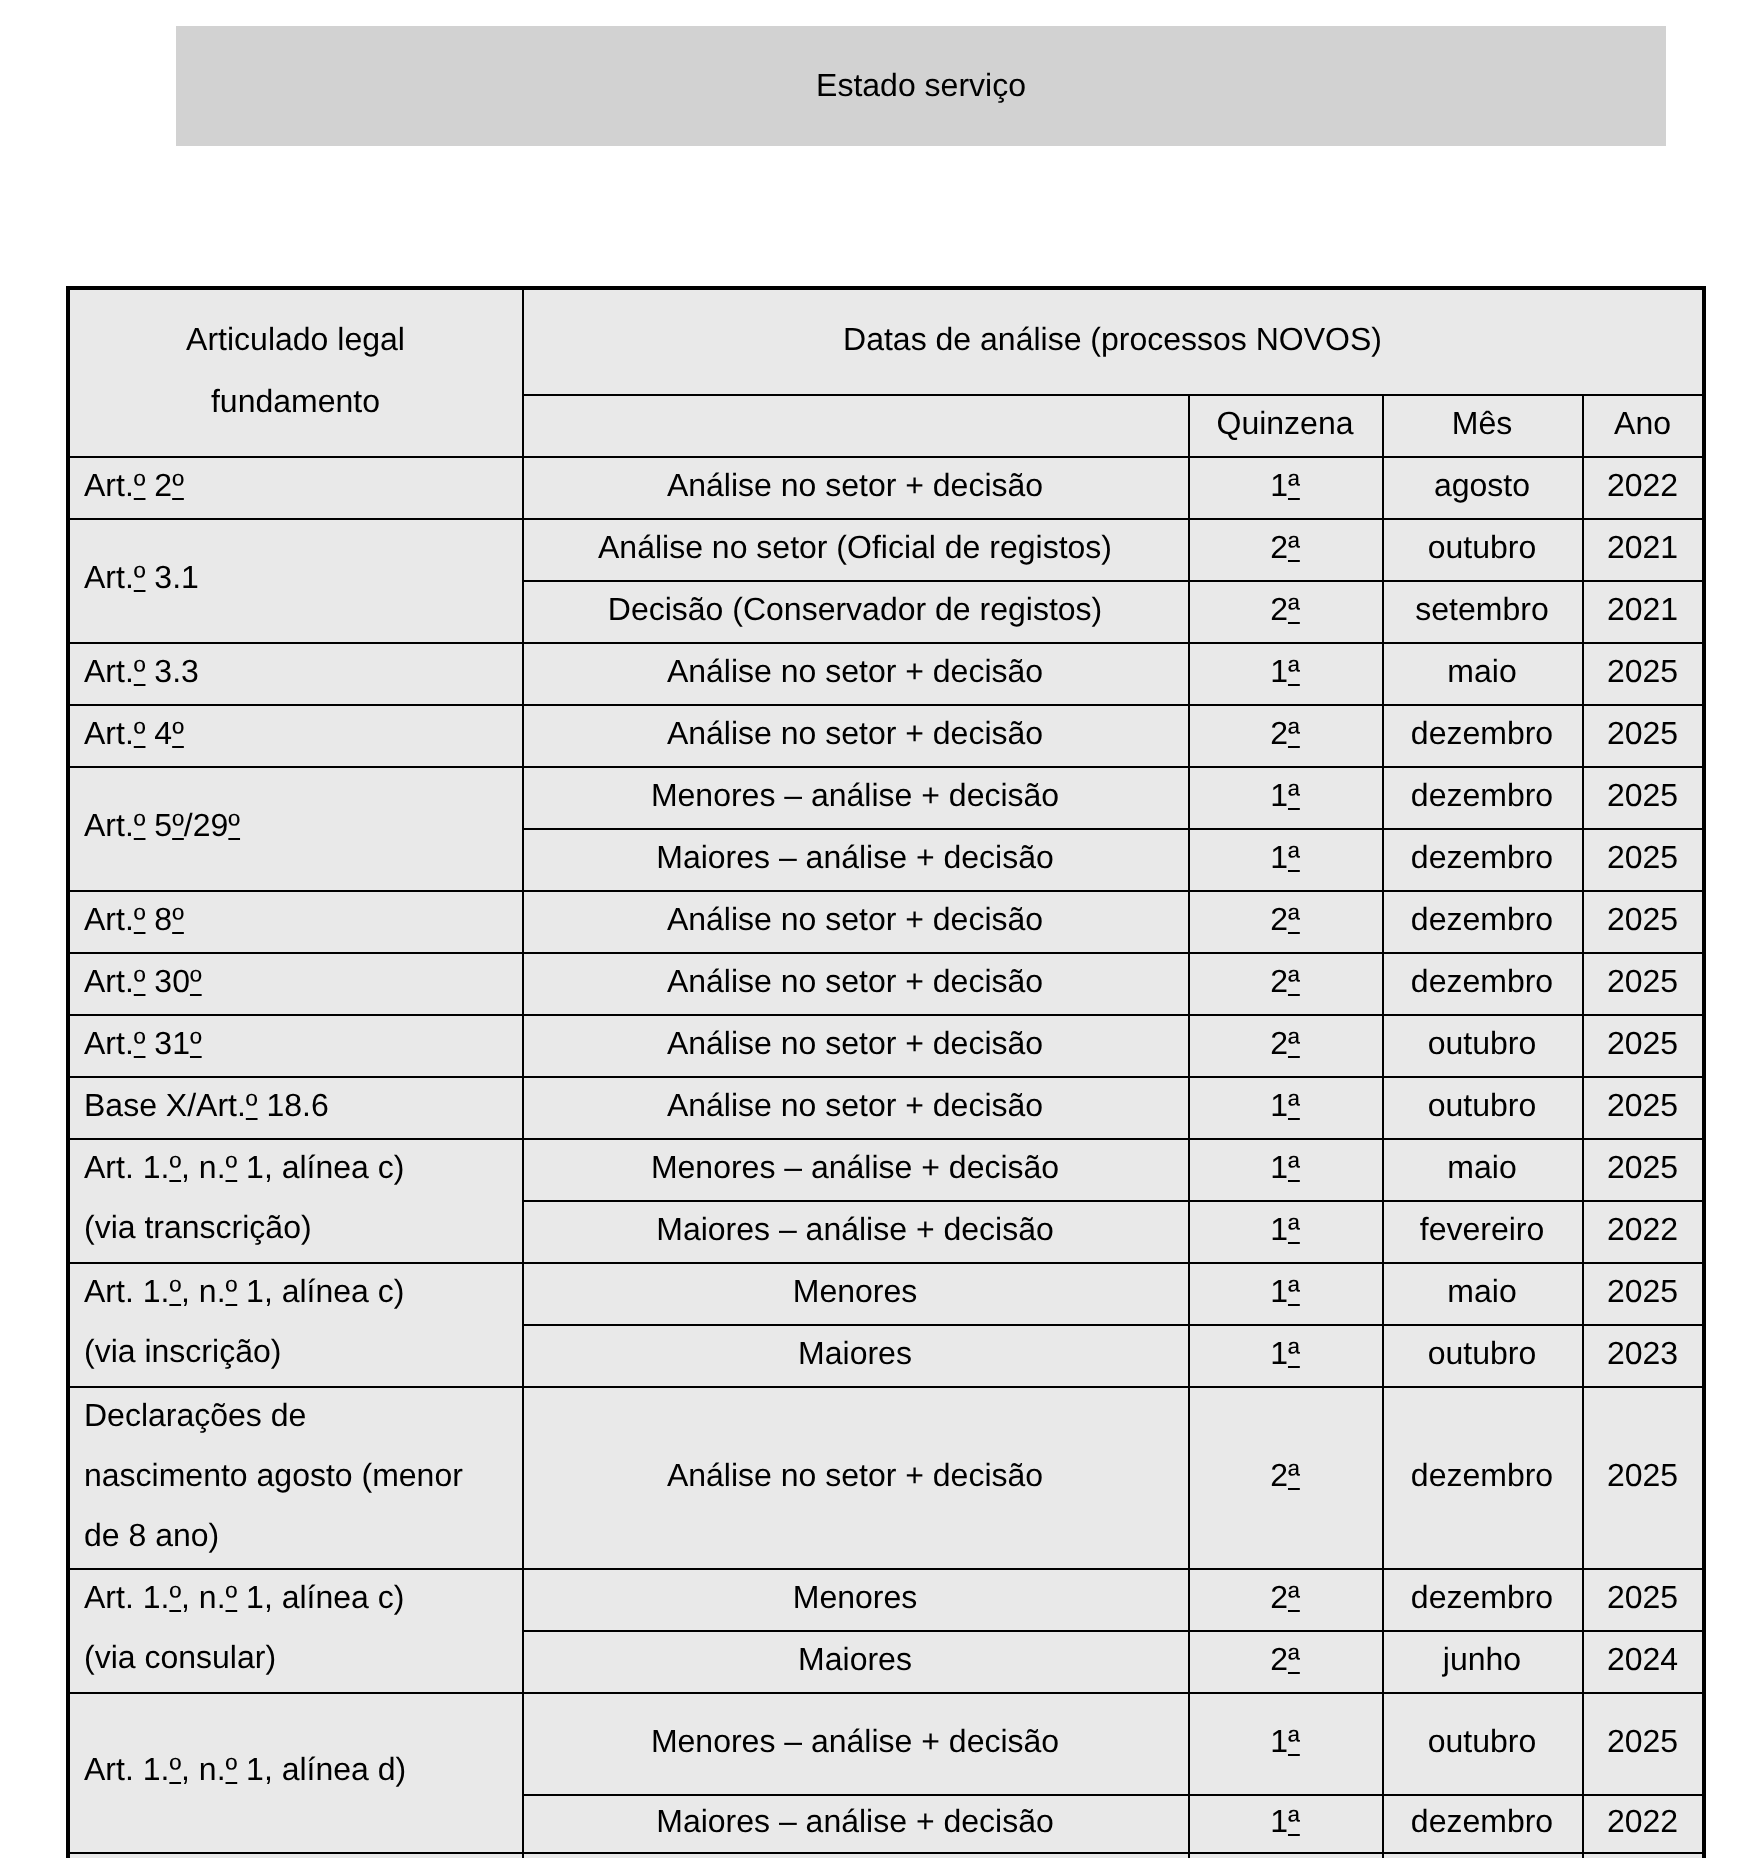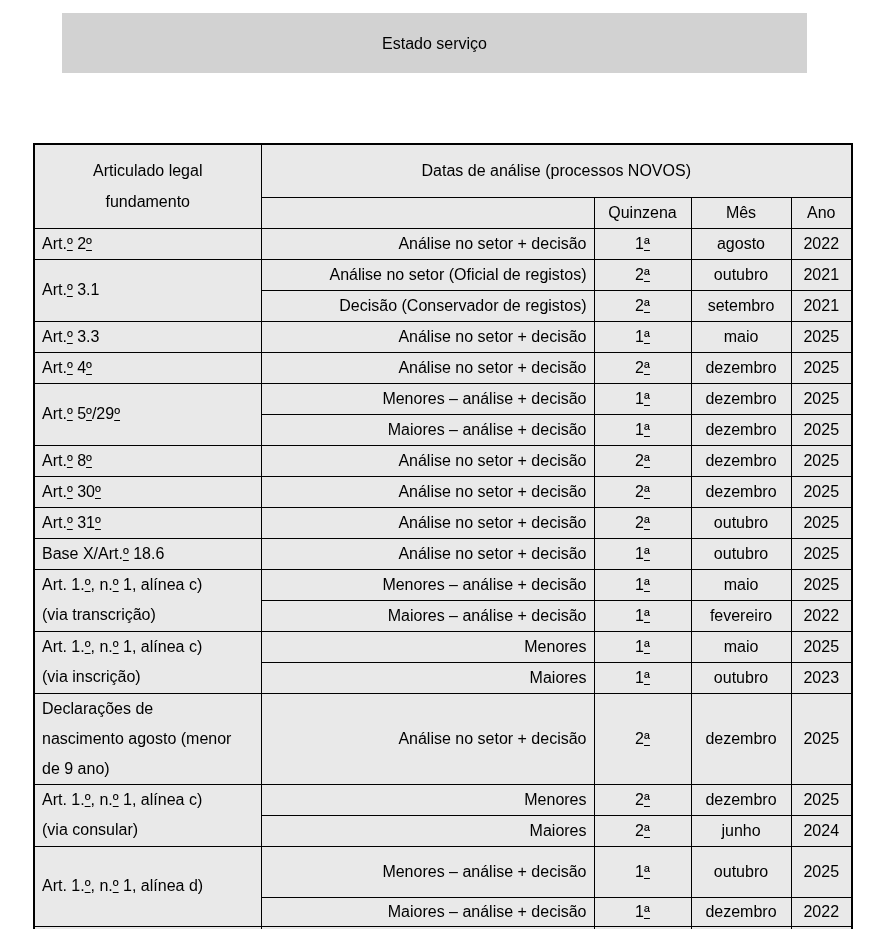--- a/index.html
+++ b/index.html
@@ -1,21 +1,21 @@
 <!DOCTYPE html>
 <html><head>
 <meta charset="utf-8">
 <style>
   html,body{margin:0;padding:0;}
   body{
     width:882px;height:929px;overflow:hidden;background:#ffffff;
     font-family:"Liberation Sans",sans-serif;color:#000;position:relative;
   }
   .banner{
-    position:absolute;left:62px;top:13px;width:745px;height:60px;
+    position:absolute;left:88px;top:13px;width:745px;height:60px;
     background:#d2d2d2;
     display:flex;flex-direction:column;justify-content:center;align-items:center;
     font-size:16px;line-height:29px;text-align:center;
   }
   table.status{
     position:absolute;left:33px;top:143px;width:818px;
     border-collapse:collapse;table-layout:fixed;
     background:#e9e9e9;font-size:16px;
     border:2px solid #000;
   }
@@ -23,21 +23,21 @@
     border:1px solid #000;
     padding:0 7px;
     vertical-align:middle;
     font-weight:normal;
     overflow:hidden;
     white-space:nowrap;
   }
   .status th{}
   .label-cell{text-align:left;line-height:30px;white-space:normal;}
   .label-head{text-align:center;line-height:31px;}
-  .service-cell{text-align:right;}
+  .service-cell{text-align:center;}
   .quinzena-cell,.month-cell,.year-cell{text-align:center;}
   .ord{text-decoration:underline;}
 </style>
 </head>
 <body>
 
 <div class="banner">
   <div>Estado serviço</div>
 </div>
 
@@ -187,21 +187,21 @@
       <tr style="height: 31px;">
         <td class="service-cell">Maiores</td>
         <td class="quinzena-cell">1<span class="ord">ª</span></td>
         <td class="month-cell">outubro</td>
         <td class="year-cell">2023</td>
       </tr>
       <tr style="height: 91px;">
         <td class="label-cell" rowspan="1">
           <div>Declarações de</div>
           <div>nascimento agosto (menor</div>
-          <div>de 9 ano)</div>
+          <div>de 8 ano)</div>
         </td>
         <td class="service-cell">Análise no setor + decisão</td>
         <td class="quinzena-cell">2<span class="ord">ª</span></td>
         <td class="month-cell">dezembro</td>
         <td class="year-cell">2025</td>
       </tr>
       <tr style="height: 31px;">
         <td class="label-cell" rowspan="2">
           <div>Art. 1.<span class="ord">º</span>, n.<span class="ord">º</span> 1, alínea c)</div>
           <div>(via consular)</div>

